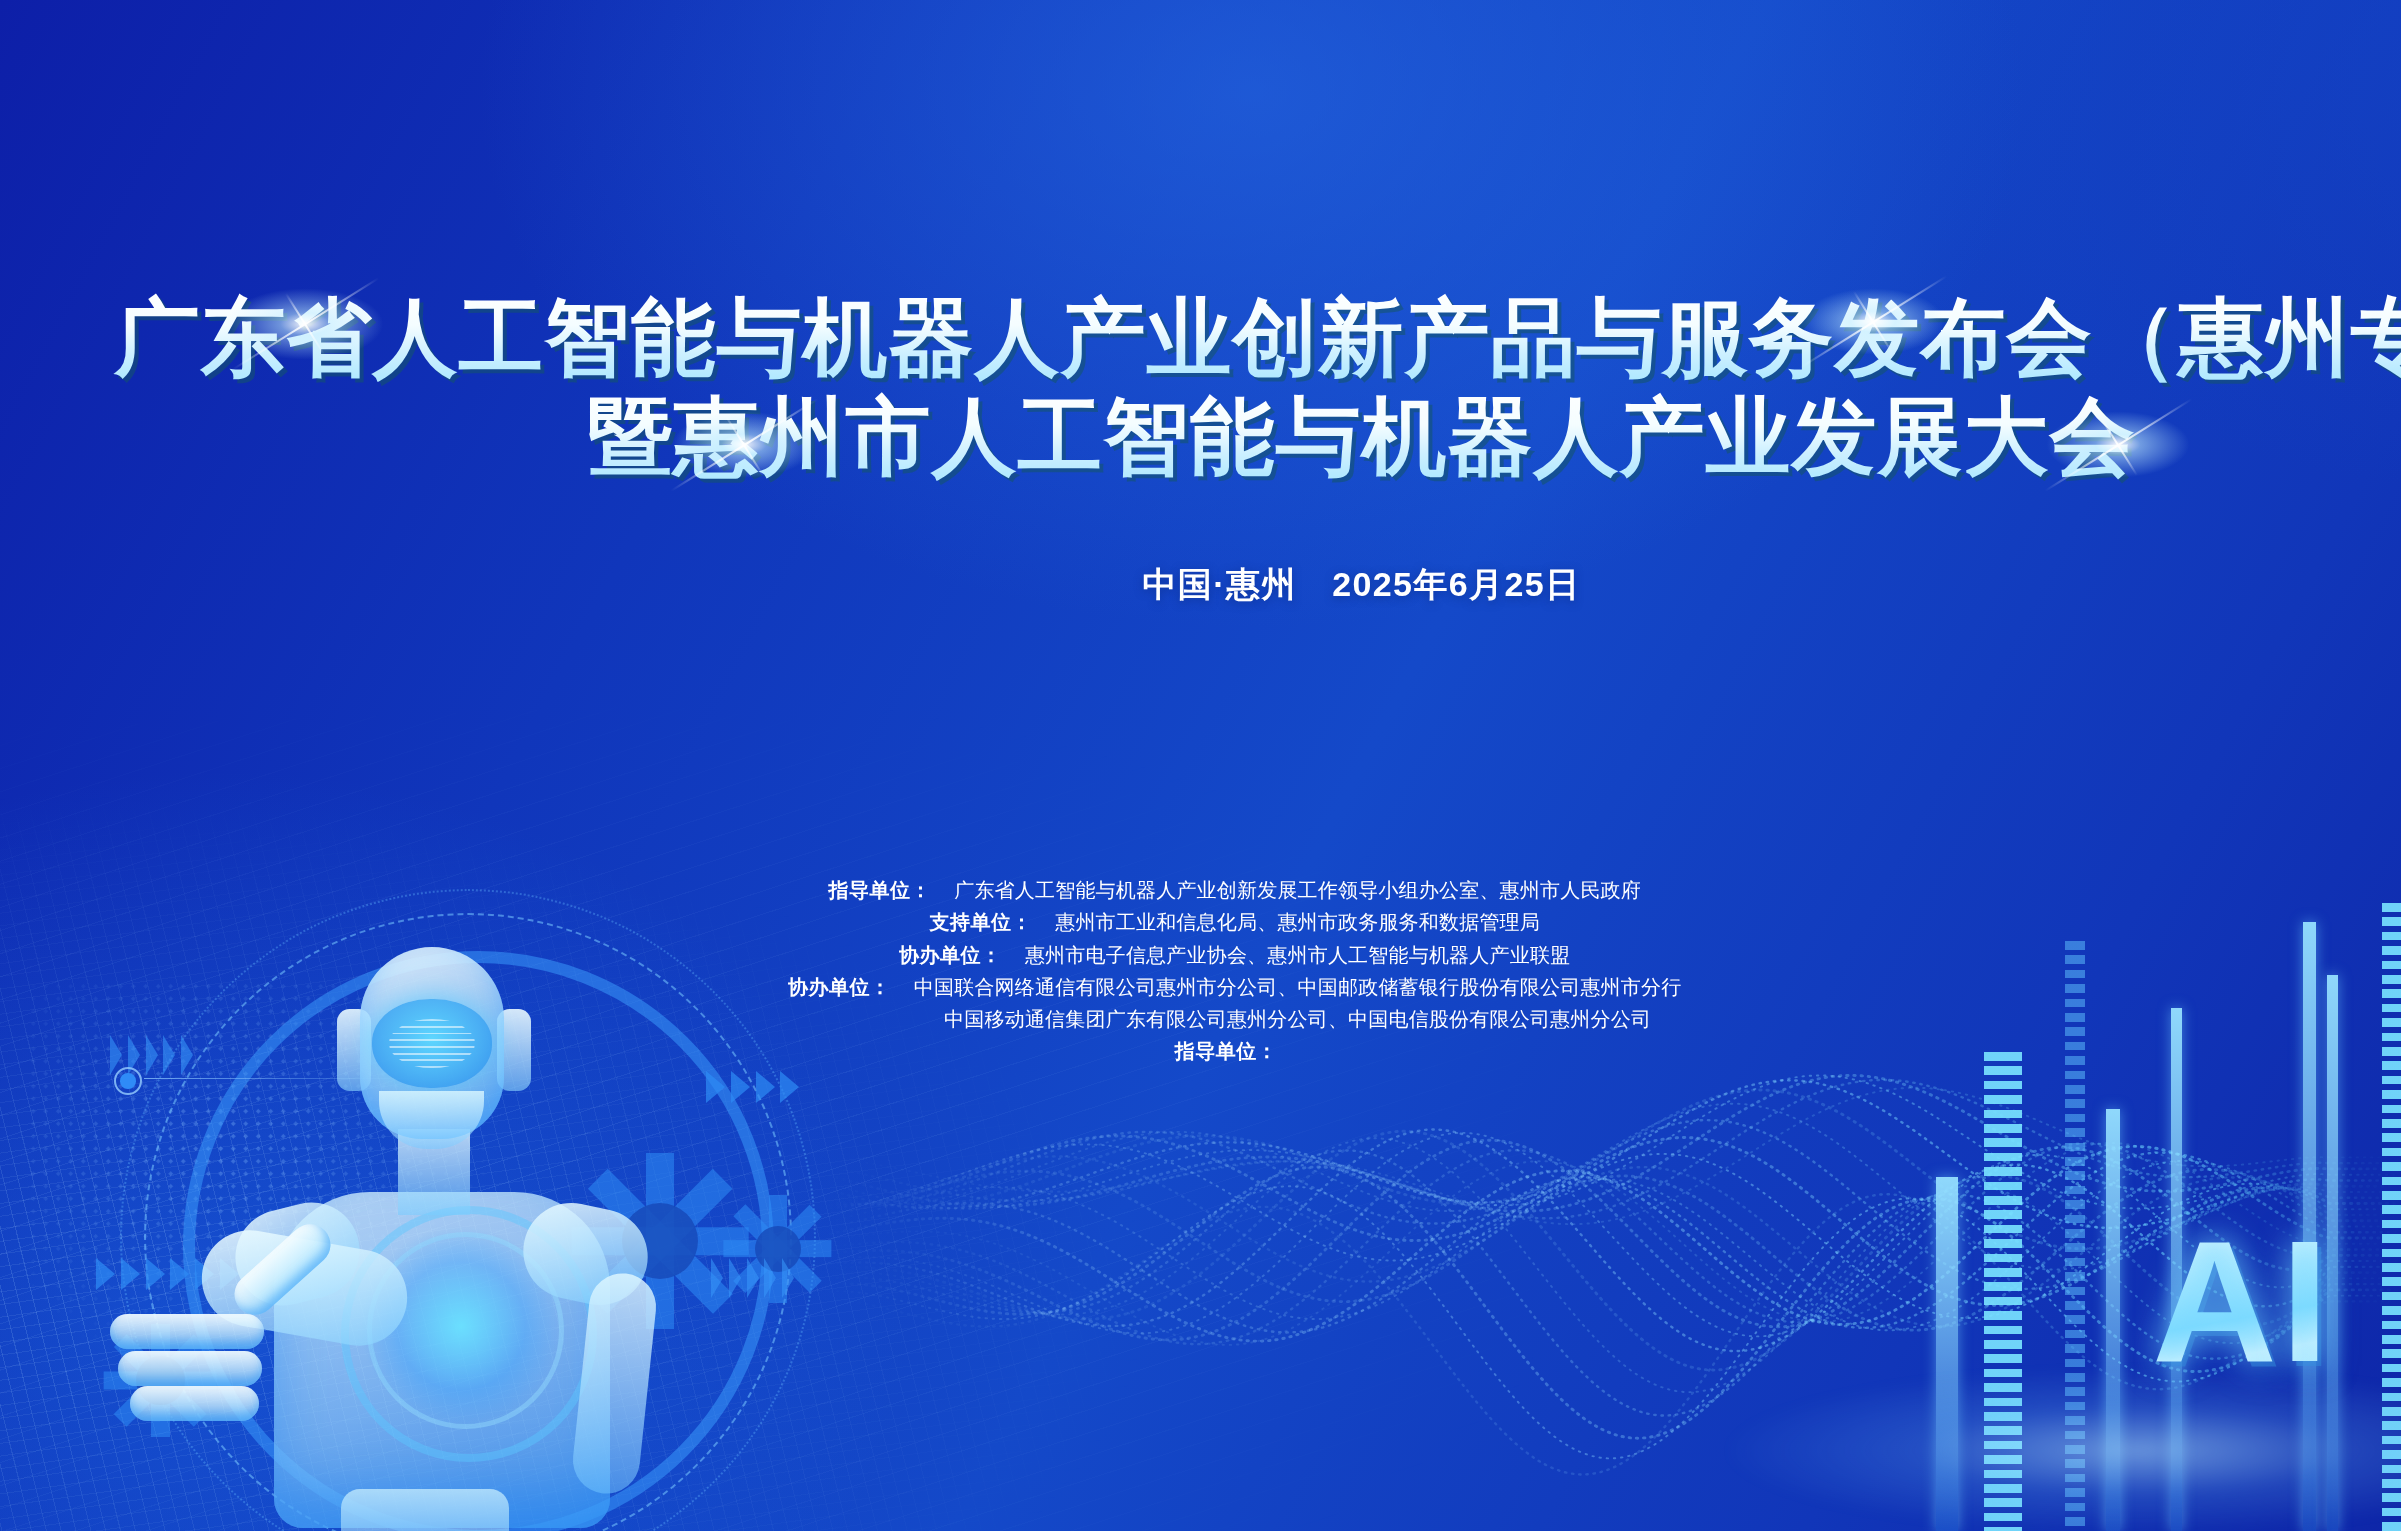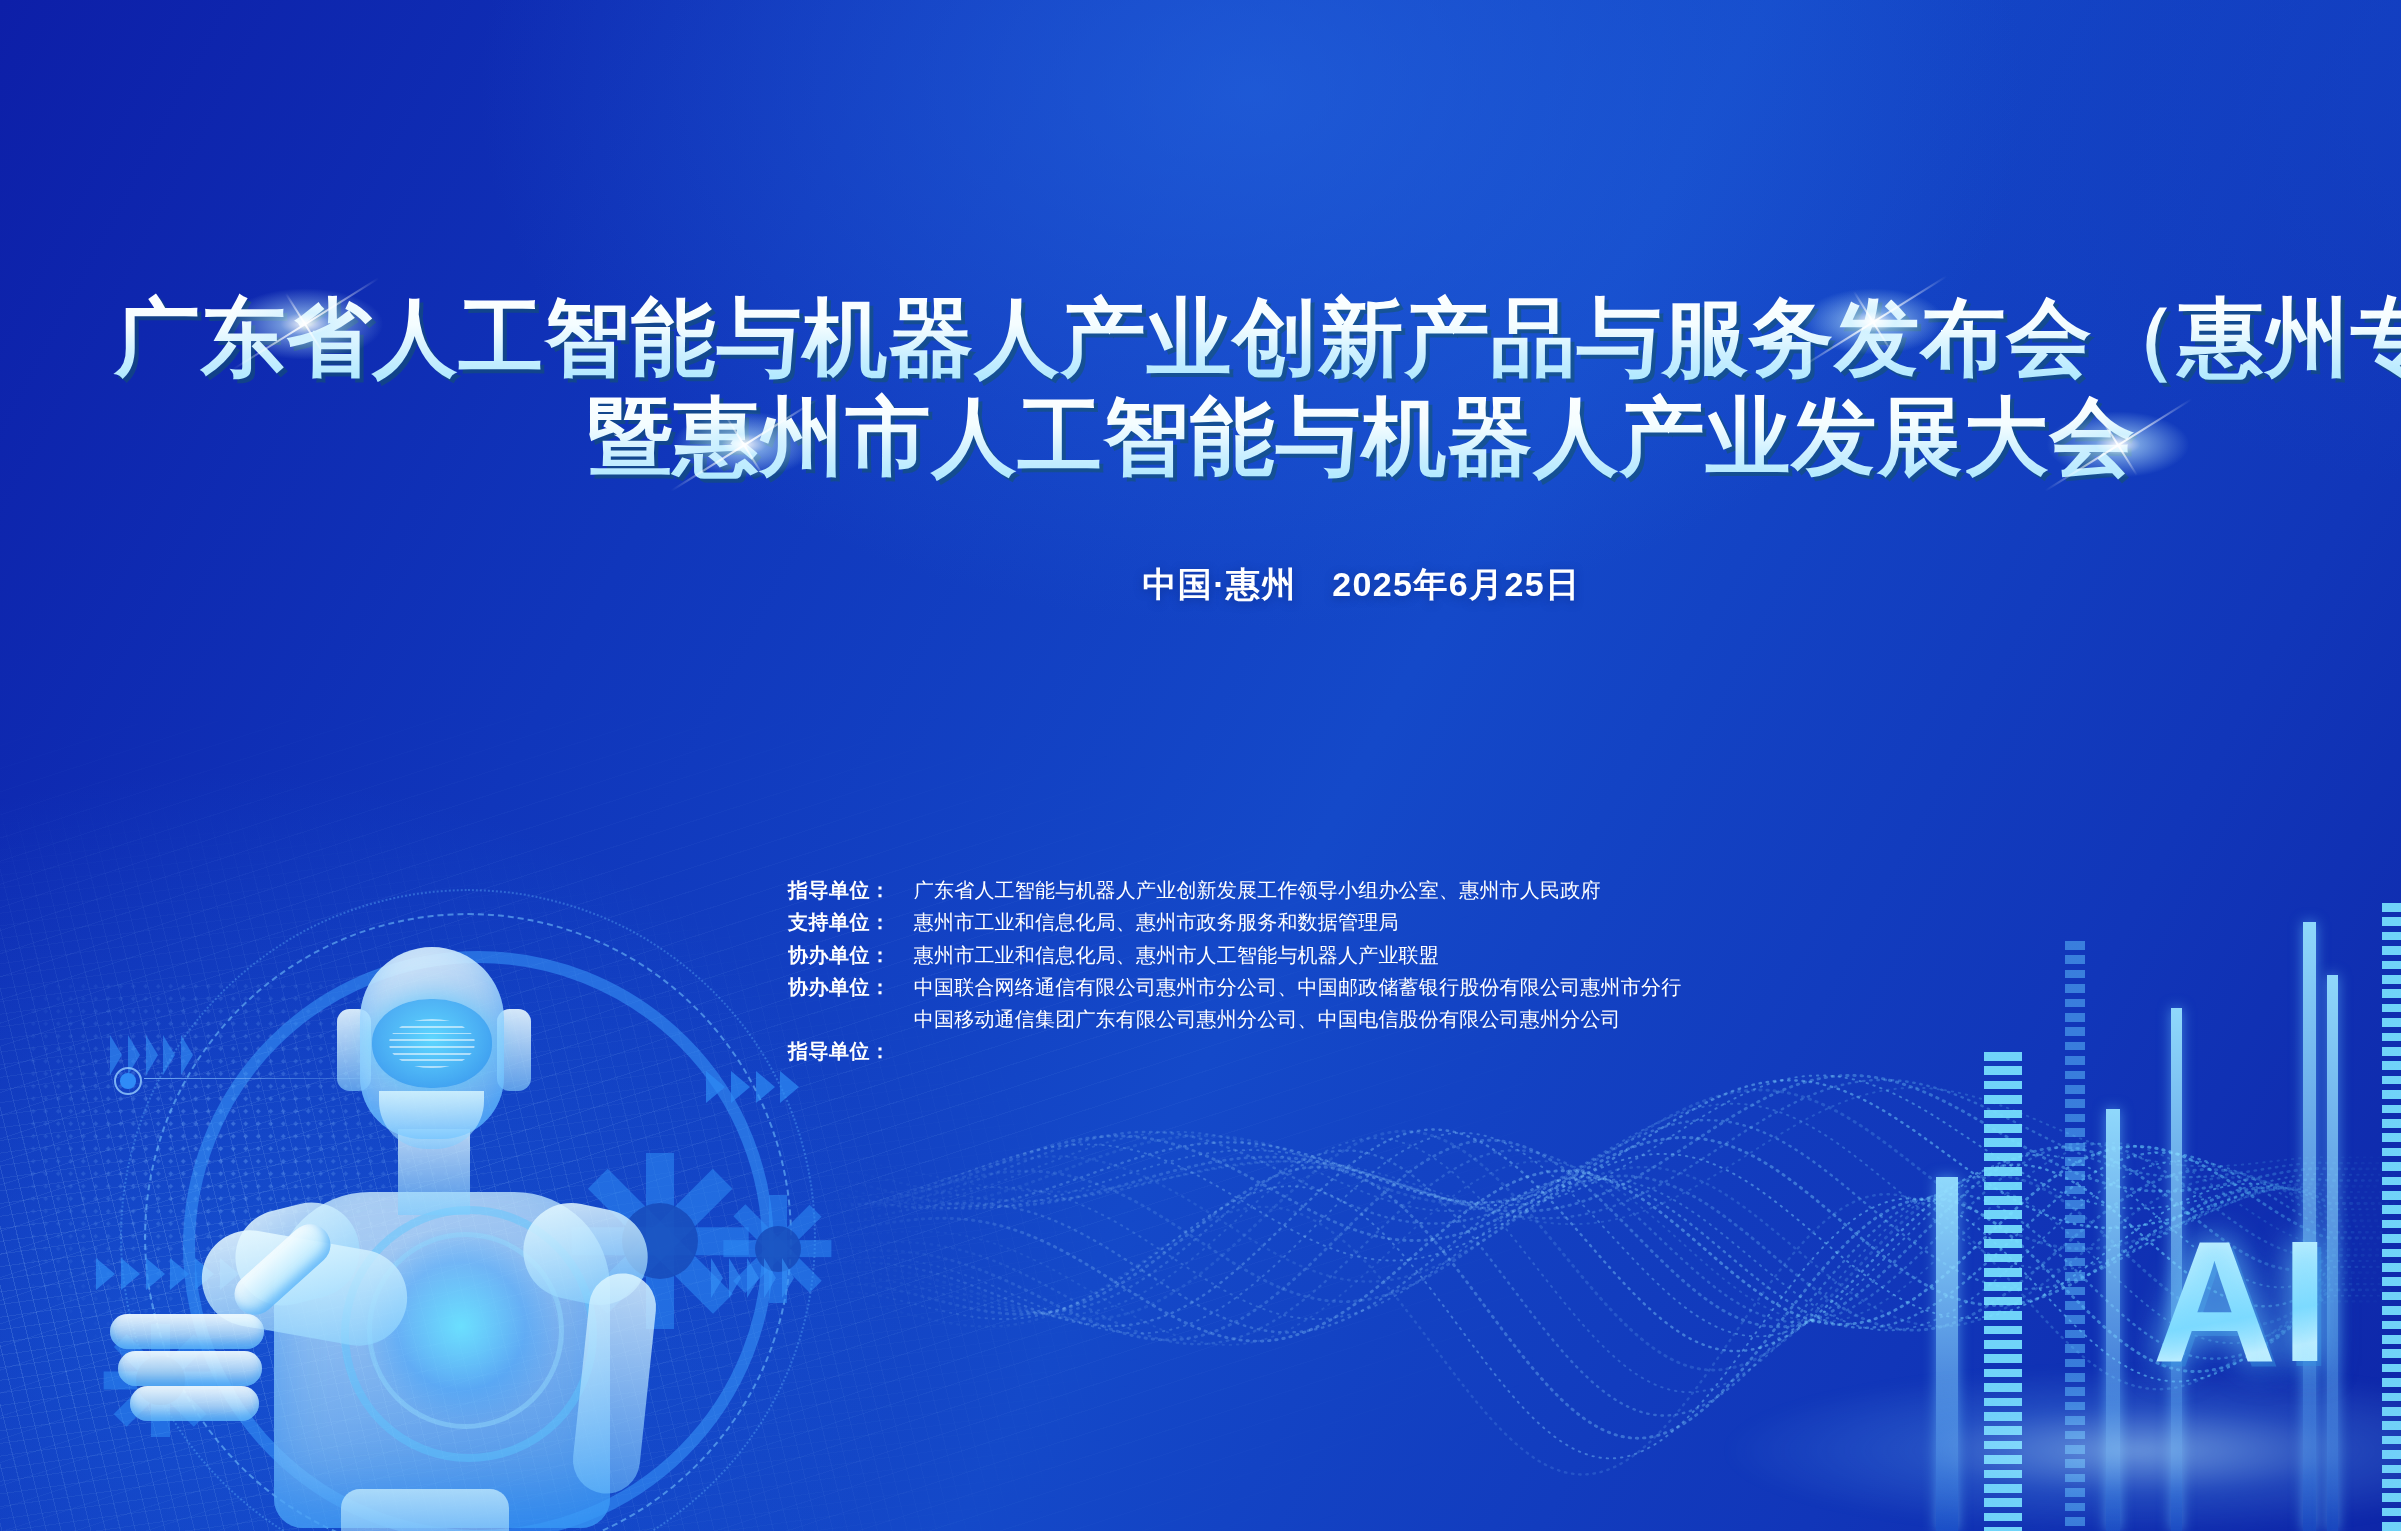--- a/index.html
+++ b/index.html
@@ -163,21 +163,21 @@
   .sparkle::before,.sparkle::after{content:"";position:absolute;left:50%;top:50%;
     background:linear-gradient(90deg,rgba(255,255,255,0) 0%,rgba(255,255,255,0.95) 50%,rgba(255,255,255,0) 100%);}
   .sparkle::before{width:173px;height:2.4px;margin-left:-86px;margin-top:-1px;transform:rotate(-32deg);}
   .sparkle::after{width:72px;height:1.9px;margin-left:-36px;margin-top:-1px;transform:rotate(58deg);}
 
   .subtitle{position:absolute;left:0;right:0;top:562px;text-align:center;
     font-weight:700;font-size:34px;letter-spacing:1.4px;color:#ffffff;
     text-shadow:0 1.9px 8.6px rgba(10,40,120,0.5);white-space:nowrap;}
 
   .orgs{position:absolute;left:788px;top:878px;color:#ffffff;}
-  .org-row{display:flex;align-items:flex-start;margin-bottom:6.7px;font-size:20px;line-height:1.28;}
+  .org-row{display:flex;align-items:flex-start;margin-bottom:6.7px;font-size:20px;line-height:1.28;justify-content:center;}
   .org-label{width:120px;flex:0 0 120px;text-align:left;font-weight:700;letter-spacing:0.5px;white-space:nowrap;}
   .org-value{font-weight:400;letter-spacing:0.2px;white-space:nowrap;padding-left:5.8px;}
   .org-row.cont .org-label{visibility:hidden;}
 </style>
 </head>
 <body>
 
 <div id="stage">
 
   <div class="layer">
@@ -343,21 +343,21 @@
       <div class="org-row">
         <div class="org-label">指导单位：</div>
         <div class="org-value">广东省人工智能与机器人产业创新发展工作领导小组办公室、惠州市人民政府</div>
       </div>
       <div class="org-row">
         <div class="org-label">支持单位：</div>
         <div class="org-value">惠州市工业和信息化局、惠州市政务服务和数据管理局</div>
       </div>
       <div class="org-row">
         <div class="org-label">协办单位：</div>
-        <div class="org-value">惠州市工业和信息化局、惠州市人工智能与机器人产业联盟</div>
+        <div class="org-value">惠州市电子信息产业协会、惠州市人工智能与机器人产业联盟</div>
       </div>
       <div class="org-row">
         <div class="org-label">协办单位：</div>
         <div class="org-value">中国联合网络通信有限公司惠州市分公司、中国邮政储蓄银行股份有限公司惠州市分行</div>
       </div>
       <div class="org-row cont">
         <div class="org-label">协办单位：</div>
         <div class="org-value">中国移动通信集团广东有限公司惠州分公司、中国电信股份有限公司惠州分公司</div>
       </div>
       <div class="org-row">

